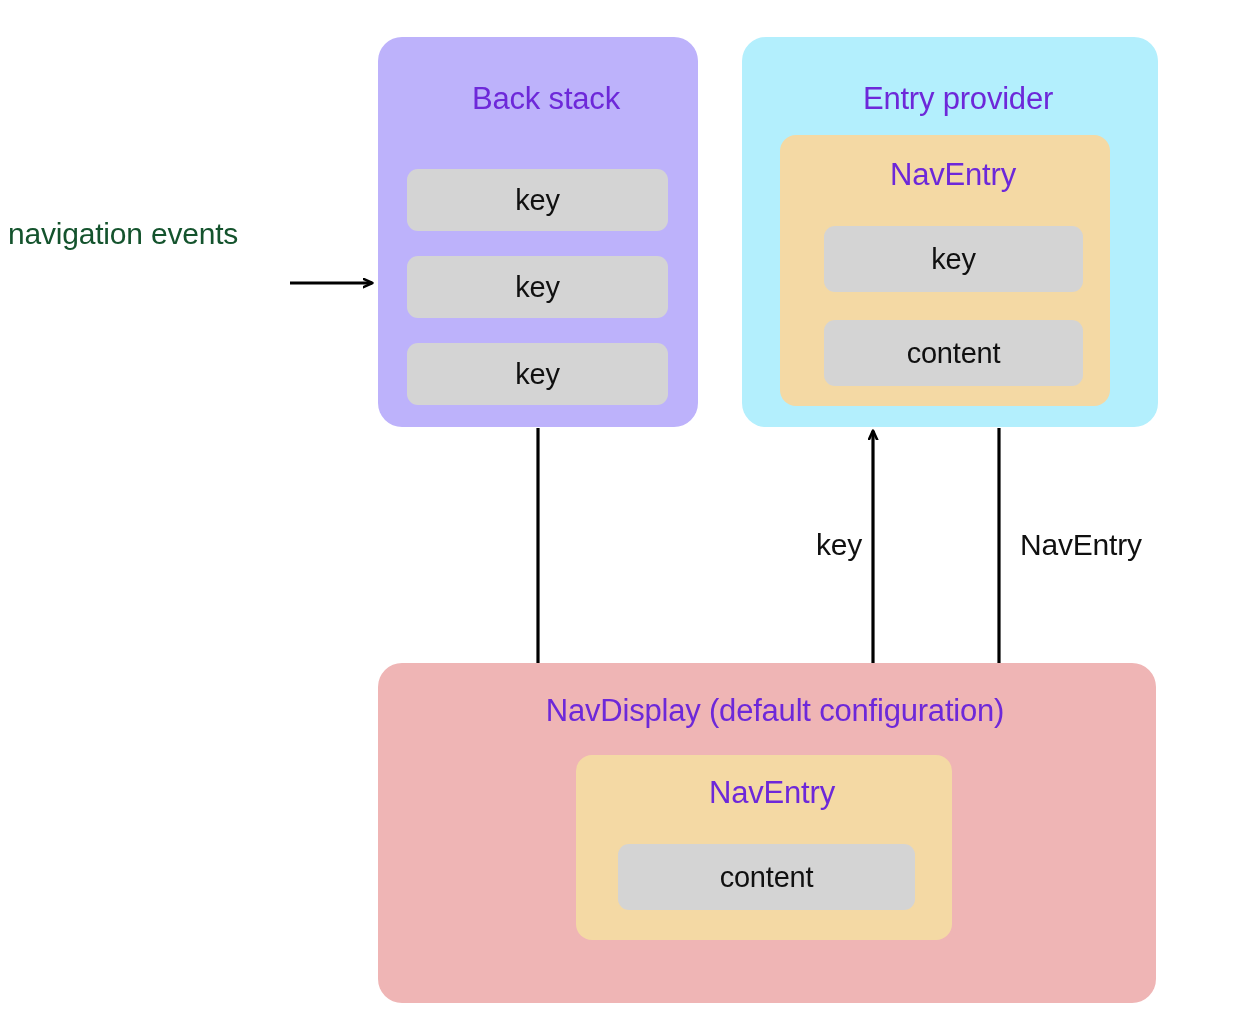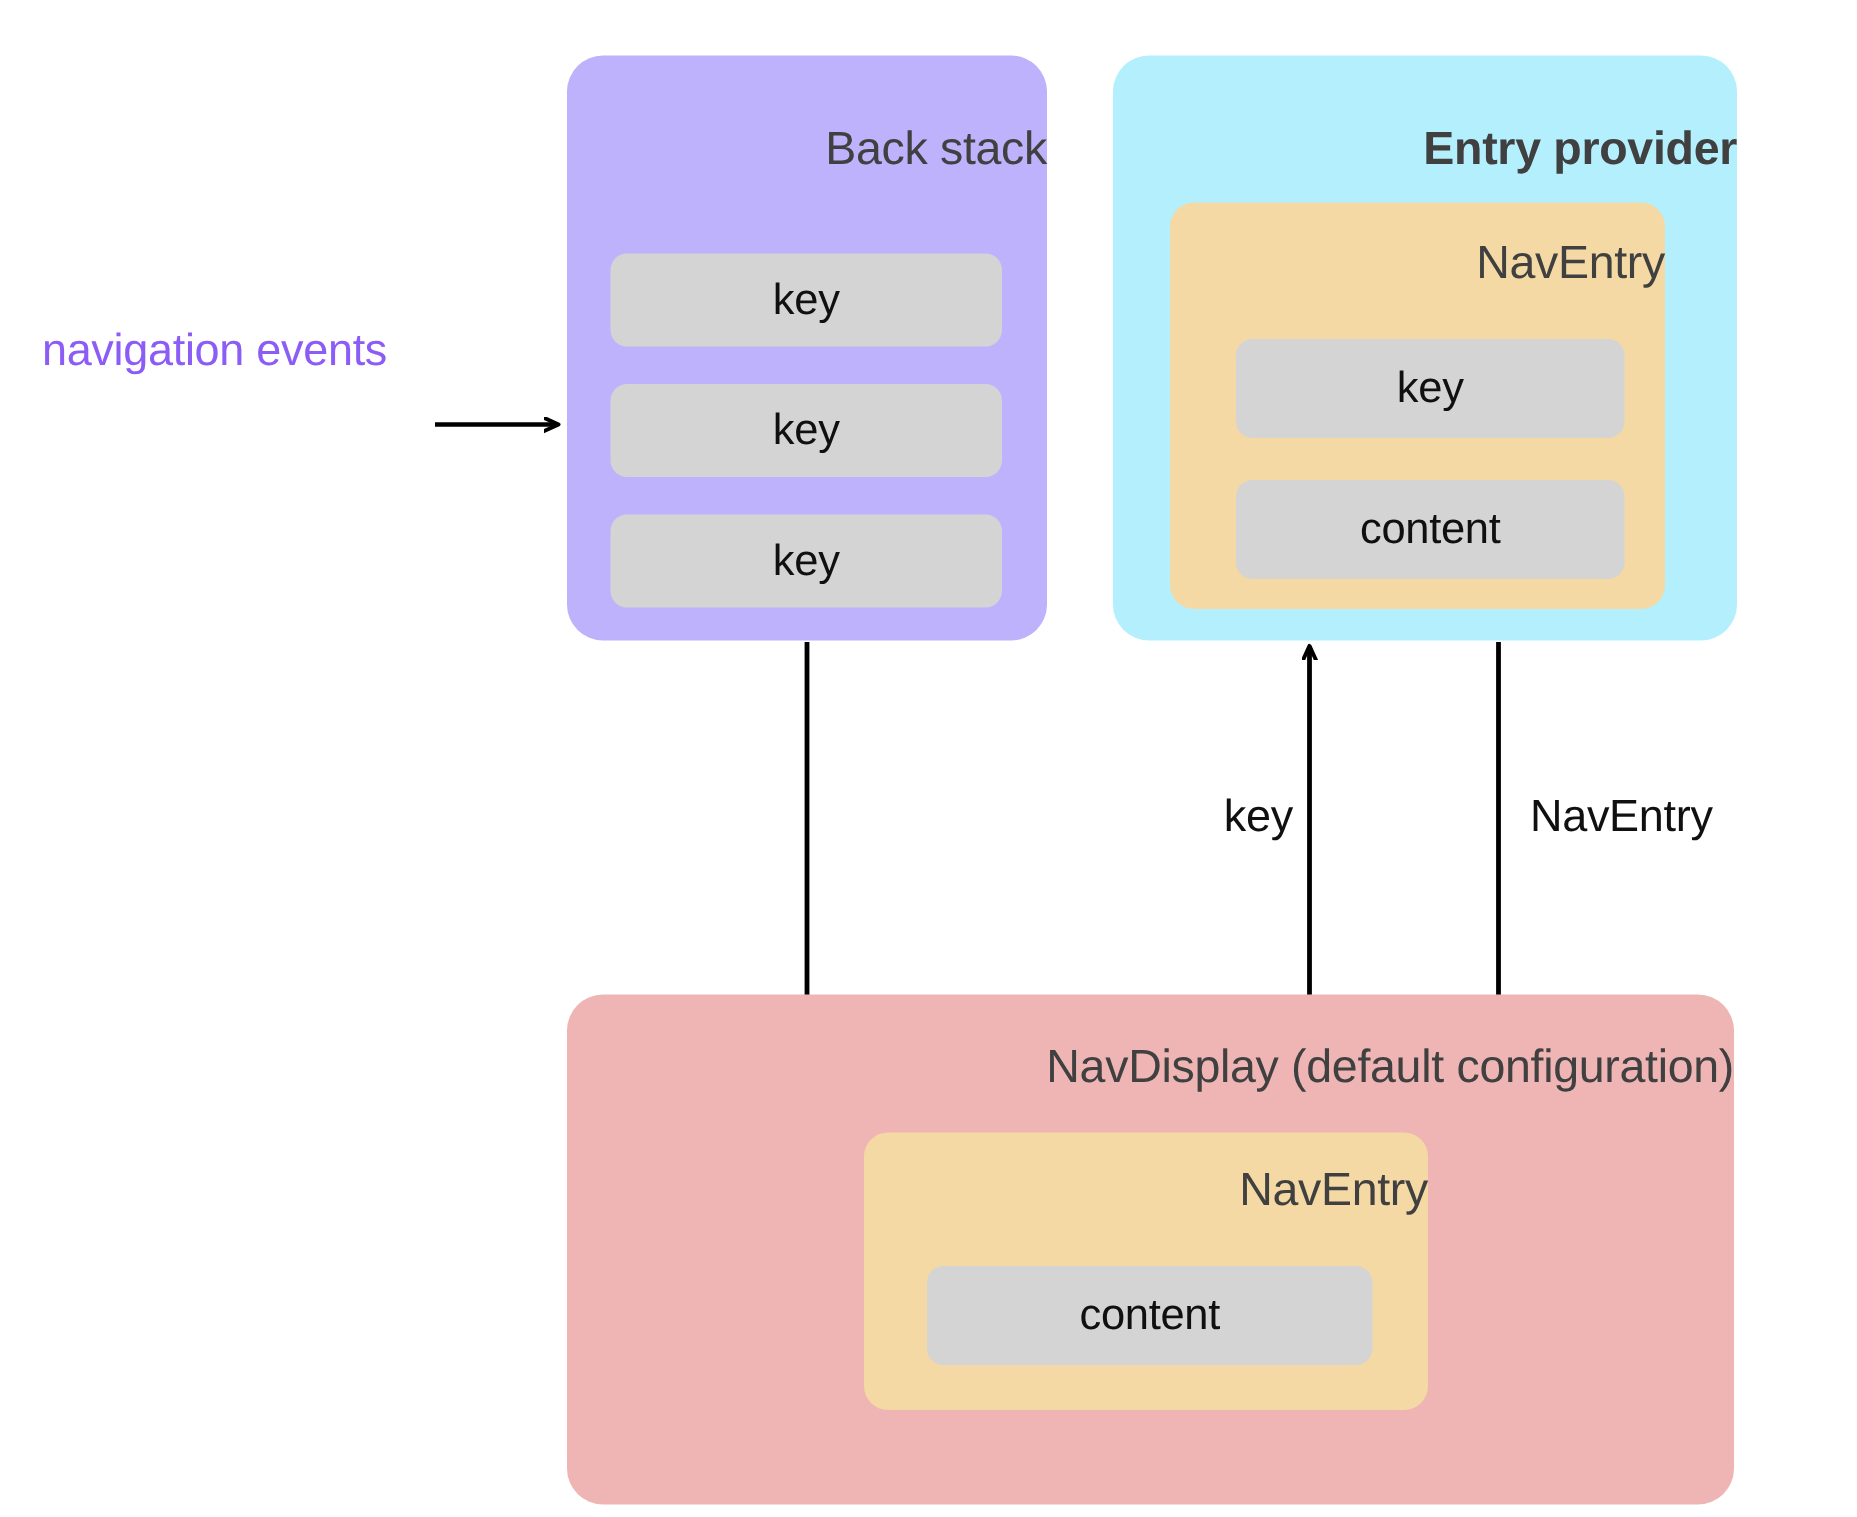--- a/index.html
+++ b/index.html
@@ -22,24 +22,24 @@
     position: absolute;
     box-sizing: border-box;
   }
   .group-box {
     border-radius: 24px;
   }
   .group-title {
     position: absolute;
     left: 0;
     right: 0;
-    text-align: right;
+    text-align: center;
     font-size: 31px;
     letter-spacing: -0.2px;
-    color: #404040;
+    color: #6d28d9;
     white-space: nowrap;
     margin-left: 16px;
   }
   .pill {
     position: absolute;
     background: #d4d4d4;
     border-radius: 11px;
     display: flex;
     align-items: center;
     justify-content: center;
@@ -53,24 +53,23 @@
   }
   .edge-label {
     position: absolute;
     font-size: 30px;
     color: #101010;
     white-space: nowrap;
     letter-spacing: -0.2px;
   }
   .side-label {
     position: absolute;
-    text-align: center;
     font-size: 30px;
     line-height: 1.28;
-    color: #8b5cf6;
+    color: #14532d;
     white-space: nowrap;
     letter-spacing: -0.2px;
   }
   svg.arrows {
     position: absolute;
     left: 0;
     top: 0;
     width: 1238px;
     height: 1011px;
     overflow: visible;
@@ -115,21 +114,21 @@
 
   <div class="box group-box" style="left:378px; top:37px; width:320px; height:390px; background:#bdb2fb;">
     <div class="group-title" style="top:44px;">Back stack</div>
 
     <div class="pill" style="left:29px; top:132px; width:261px; height:62px;">key</div>
     <div class="pill" style="left:29px; top:219px; width:261px; height:62px;">key</div>
     <div class="pill" style="left:29px; top:306px; width:261px; height:62px;">key</div>
   </div>
 
   <div class="box group-box" style="left:742px; top:37px; width:416px; height:390px; background:#b3effd;">
-    <div class="group-title" style="top:44px;font-weight:bold;">Entry provider</div>
+    <div class="group-title" style="top:44px;">Entry provider</div>
 
     <div class="inner-box" style="left:38px; top:98px; width:330px; height:271px; background:#f4d9a4;">
       <div class="group-title" style="top:22px;">NavEntry</div>
 
       <div class="pill" style="left:44px; top:91px; width:259px; height:66px;">key</div>
       <div class="pill" style="left:44px; top:185px; width:259px; height:66px;">content</div>
     </div>
   </div>
 
   <div class="box group-box" style="left:378px; top:663px; width:778px; height:340px; background:#efb5b5;">

